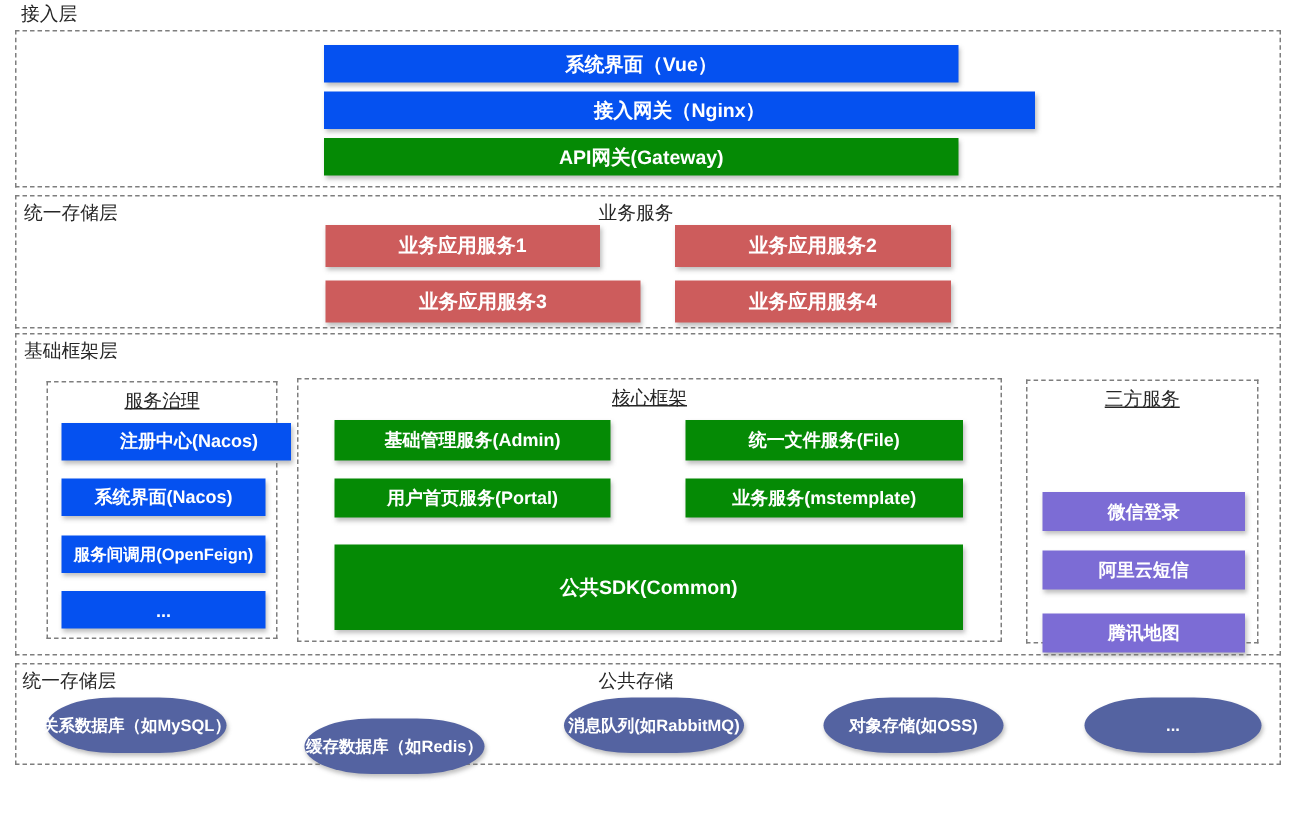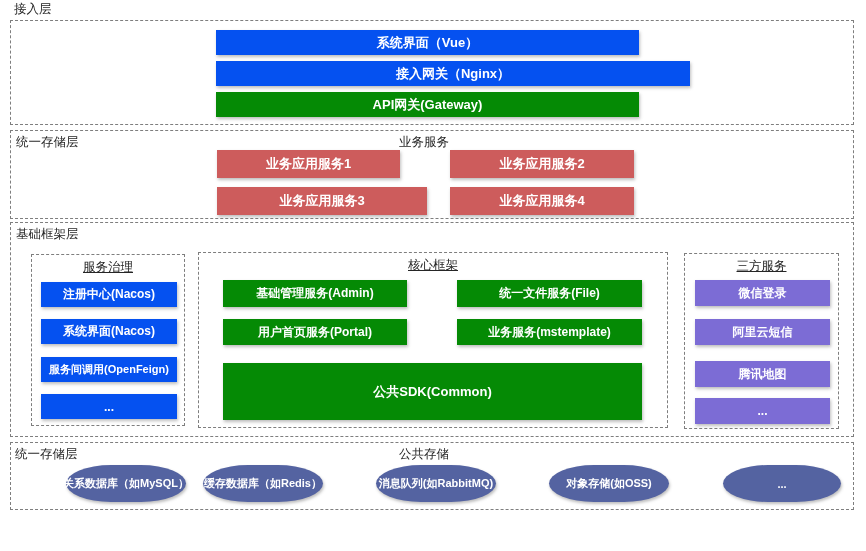--- a/index.html
+++ b/index.html
@@ -12,21 +12,21 @@
       color:#fff;font-weight:bold;white-space:nowrap;
       box-shadow:1px 2px 3px rgba(110,110,110,0.45);}
   .bar{height:25px;font-size:13px;}
   .item{height:25px;font-size:12px;}
   .tp{height:26px;}
   .tight{font-size:11px;}
   .sdk{height:57px;font-size:13px;}
   .blue{background:var(--blue,#0551f0);}
   .green{background:var(--green,#058a05);}
   .red{background:var(--red,#cd5c5c);}
-  .purple{background:var(--purple,#7c6cd5);}
+  .purple{background:var(--purple,#7c6cd5);margin-top:48px;}
   .pill{position:absolute;height:37px;background:var(--storage,#5463a1);border-radius:45px/18.5px;
       display:flex;align-items:center;justify-content:center;color:#fff;font-weight:bold;
       font-size:11px;white-space:nowrap;box-shadow:1px 2px 3px rgba(110,110,110,0.45);}
 </style>
 </head>
 <body>
 
 <div class="canvas">
 
   <div class="lbl" style="left:14px;top:1px;">接入层</div>
@@ -43,21 +43,21 @@
     <div class="bar red" style="left:439px;top:19px;width:184px;height:28px;">业务应用服务2</div>
     <div class="bar red" style="left:206px;top:56px;width:210px;height:28px;">业务应用服务3</div>
     <div class="bar red" style="left:439px;top:56px;width:184px;height:28px;">业务应用服务4</div>
   </div>
 
   <div class="frame" style="left:10px;top:222px;width:844px;height:215px;">
     <div class="lbl" style="left:5px;top:3px;">基础框架层</div>
 
     <div class="frame" style="left:20px;top:31px;width:154px;height:172px;">
       <div class="sublbl">服务治理</div>
-      <div class="item blue" style="left:9px;top:27px;width:136px;">注册中心(Nacos)</div>
+      <div class="item blue" style="left:9px;top:27px;width:136px;padding-left:17px;">注册中心(Nacos)</div>
       <div class="item blue" style="left:9px;top:64px;width:136px;">系统界面(Nacos)</div>
       <div class="item blue tight" style="left:9px;top:102px;width:136px;">服务间调用(OpenFeign)</div>
       <div class="item blue" style="left:9px;top:139px;width:136px;">...</div>
     </div>
 
     <div class="frame" style="left:187px;top:29px;width:470px;height:176px;">
       <div class="sublbl">核心框架</div>
       <div class="item green" style="left:24px;top:27px;width:184px;height:27px;">基础管理服务(Admin)</div>
       <div class="item green" style="left:258px;top:27px;width:185px;height:27px;">统一文件服务(File)</div>
       <div class="item green" style="left:24px;top:66px;width:184px;height:26px;">用户首页服务(Portal)</div>
@@ -70,20 +70,20 @@
       <div class="item purple tp" style="left:10px;top:26px;width:135px;">微信登录</div>
       <div class="item purple tp" style="left:10px;top:65px;width:135px;">阿里云短信</div>
       <div class="item purple tp" style="left:10px;top:107px;width:135px;">腾讯地图</div>
       <div class="item purple tp" style="left:10px;top:144px;width:135px;">...</div>
     </div>
   </div>
 
   <div class="frame" style="left:10px;top:442px;width:844px;height:68px;">
     <div class="lbl" style="left:4px;top:3px;">统一存储层</div>
     <div class="lbl" style="left:388px;top:3px;">公共存储</div>
-    <div class="pill" style="left:20px;top:22px;width:120px;margin-left:35px;">关系数据库（如MySQL）</div>
-    <div class="pill" style="left:192px;top:22px;width:120px;">缓存数据库（如Redis）</div>
+    <div class="pill" style="left:20px;top:22px;width:120px;">关系数据库（如MySQL）</div>
+    <div class="pill" style="left:192px;top:36px;width:120px;">缓存数据库（如Redis）</div>
     <div class="pill" style="left:365px;top:22px;width:120px;">消息队列(如RabbitMQ)</div>
     <div class="pill" style="left:538px;top:22px;width:120px;">对象存储(如OSS)</div>
     <div class="pill" style="left:712px;top:22px;width:118px;">...</div>
   </div>
 
 </div>
 
 </body></html>

